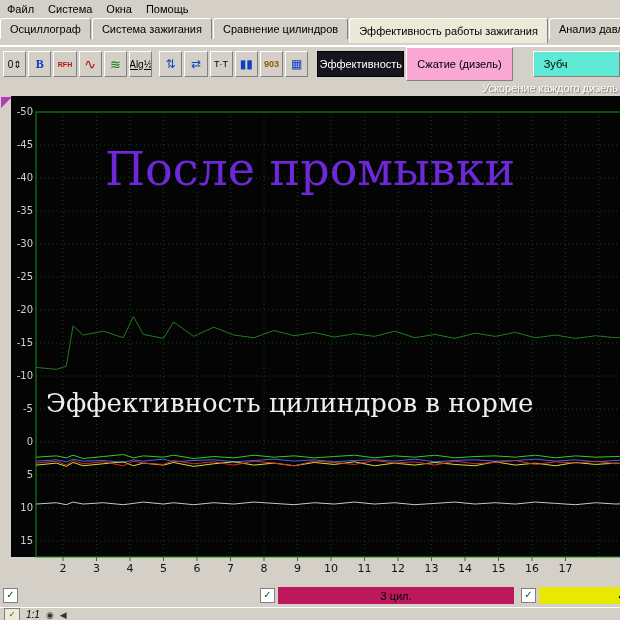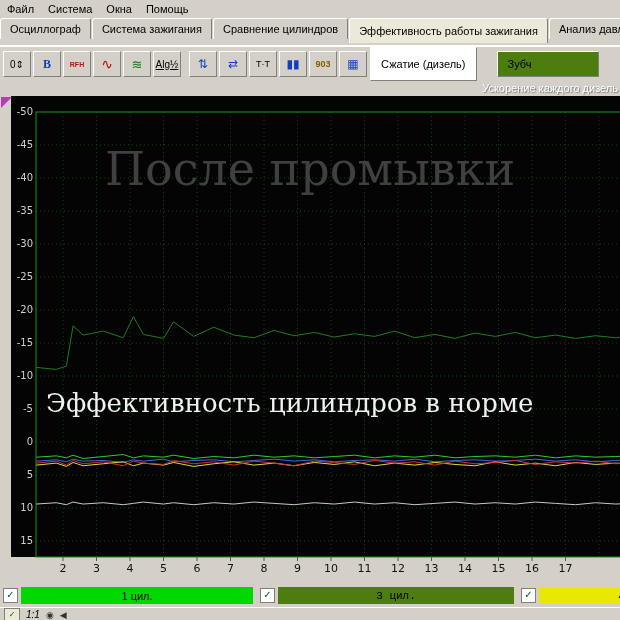--- a/index.html
+++ b/index.html
@@ -36,53 +36,53 @@
   .tb3{color:#c01010;font-size:7px;font-weight:bold;}
   .tb4{color:#c01010;font-size:14px;}
   .tb5{color:#108010;font-size:13px;}
   .tb6{color:#000;font-size:10px;text-decoration:underline;}
   .tb7,.tb8,.tb10,.tb12{color:#1040c0;}
   .tb9{color:#000;font-size:9px;}
   .tb11{color:#806000;font-size:9px;font-weight:bold;}
   .subtab{height:24px;display:flex;align-items:center;white-space:nowrap;}
   .subtab-dark{margin-left:8px;width:104px;justify-content:center;
     background:#15151f;color:#fff;border:1px solid #000;}
-  .subtab-gray{margin-left:2px;padding:4px 10px;background:#ffffff;
+  .subtab-gray{margin-left:2px;padding:4px 10px;background:#f9a8d4;
     border:1px solid #808080;border-top-color:#fff;border-left-color:#fff;}
   .subtab-cut{margin-left:20px;padding:0 10px;width:80px;overflow:hidden;
-    background:#4d7c0f;border:1px solid #808080;
+    background:#5eead4;border:1px solid #808080;
     border-top-color:#fff;border-left-color:#fff;}
   
   .chart-header{position:absolute;top:82px;right:2px;color:#fff;
     text-shadow:1px 1px 1px #777;font-size:11px;white-space:nowrap;}
   
   #chart-wrap{position:absolute;top:96px;left:11px;width:620px;height:488px;}
   #chart-svg{display:block;}
   .marker-triangle{position:absolute;top:97px;left:1px;width:0;height:0;
     border-top:11px solid #b43cb4;border-right:11px solid transparent;}
   .overlay-title{position:absolute;top:142px;left:0;right:0;
     text-align:center;font-family:"DejaVu Serif",serif;font-size:46px;
-    color:#404040;white-space:nowrap;}
+    color:#6d28d9;white-space:nowrap;}
   .overlay-subtitle{position:absolute;top:388px;left:46px;
     font-family:"DejaVu Serif",serif;font-size:26px;color:#f0f0f0;
     white-space:nowrap;}
   
   .legend{position:absolute;top:585px;left:0;right:0;height:21px;
     display:flex;background:#d4d0c8;}
   .legend-seg{display:flex;align-items:center;padding-left:3px;}
   .seg1{width:250px;}
   .seg2{width:254px;margin-left:4px;}
   .seg3{flex:1;margin-left:4px;overflow:hidden;}
   .legend-check{width:13px;height:13px;background:#fff;
     border:1px solid #808080;font-size:10px;line-height:12px;
     text-align:center;color:#053;flex:none;}
   .legend-bar{height:17px;margin-left:3px;flex:1;display:flex;
     align-items:center;justify-content:center;color:#000;font-size:11px;}
   .bar-green{background:#00d800;}
-  .bar-red{background:#4d7c0f;font-family:Liberation Mono, monospace;}
+  .bar-red{background:#be185d;}
   .bar-yellow{background:#e8e800;flex:none;width:190px;}
   
   .statusbar{position:absolute;top:607px;left:0;right:0;height:13px;
     background:#d4d0c8;border-top:1px solid #fff;display:flex;
     align-items:center;gap:6px;padding-left:4px;font-size:9px;}
   .status-icon{width:14px;height:11px;border:1px solid #808080;
     background:#ece9d8;display:flex;align-items:center;justify-content:center;
     font-size:8px;color:#060;}
   .status-zoom{font-size:10px;font-style:italic;}
   .status-glyph{color:#333;font-size:9px;}
@@ -112,20 +112,21 @@
   <div class="tbtn tb4">∿</div>
   <div class="tbtn tb5">≋</div>
   <div class="tbtn tb6">Alg½</div>
   <div class="tb-sep"></div>
   <div class="tbtn tb7">⇅</div>
   <div class="tbtn tb8">⇄</div>
   <div class="tbtn tb9">T·T</div>
   <div class="tbtn tb10">▮▮</div>
   <div class="tbtn tb11">903</div>
   <div class="tbtn tb12">▦</div>
+  <div class="subtab subtab-dark">Эффективность</div>
   <div class="subtab subtab-gray">Сжатие (дизель)</div>
   <div class="subtab subtab-cut">Зубч</div>
 </div>
 
 <div class="chart-header">Ускорение каждого дизель</div>
 
 <div id="chart-wrap">
   <svg id="chart-svg" width="620" height="488" xmlns="http://www.w3.org/2000/svg">
       <rect x="0" y="0" width="620" height="461" fill="#040404"></rect>
       <rect x="0" y="461" width="620" height="27" fill="#d4d0c8"></rect>
@@ -215,21 +216,20 @@
       <polyline points="25.2,271.42 45.300000000000004,273.4 55.35,270.1 62.05,229.83999999999997 72.1,239.07999999999996 92.2,235.12 112.3,241.72 122.35,220.6 132.4,238.42000000000002 152.5,242.37999999999997 162.55,225.88 182.65,240.39999999999998 202.75,231.16 222.85,239.07999999999996 242.95000000000002,241.72 263.05,234.46 283.15,239.73999999999998 303.25,236.43999999999997 323.34999999999997,241.06 343.45,237.76 363.55,240.39999999999998 383.65000000000003,235.12 403.75,241.72 423.84999999999997,238.42000000000002 443.95,242.37999999999997 464.05,237.1 484.15000000000003,240.39999999999998 504.25,236.43999999999997 524.35,241.72 544.45,239.07999999999996 564.5500000000001,242.37999999999997 584.65,239.73999999999998 604.75,241.72 618.15,240.39999999999998" fill="none" stroke="#1e7d1e" stroke-width="1"></polyline>
     </svg>
 </div>
 <div class="marker-triangle"></div>
 <div class="overlay-title">После промывки</div>
 <div class="overlay-subtitle">Эффективность цилиндров в норме</div>
 
 <div class="legend">
   <div class="legend-seg seg1">
     <div class="legend-check">✓</div>
-    <div class="legend-bar bar-green">1 цил.</div>
   </div>
   <div class="legend-seg seg2">
     <div class="legend-check">✓</div>
     <div class="legend-bar bar-red">3 цил.</div>
   </div>
   <div class="legend-seg seg3">
     <div class="legend-check">✓</div>
     <div class="legend-bar bar-yellow">4 цил.</div>
   </div>
 </div>

